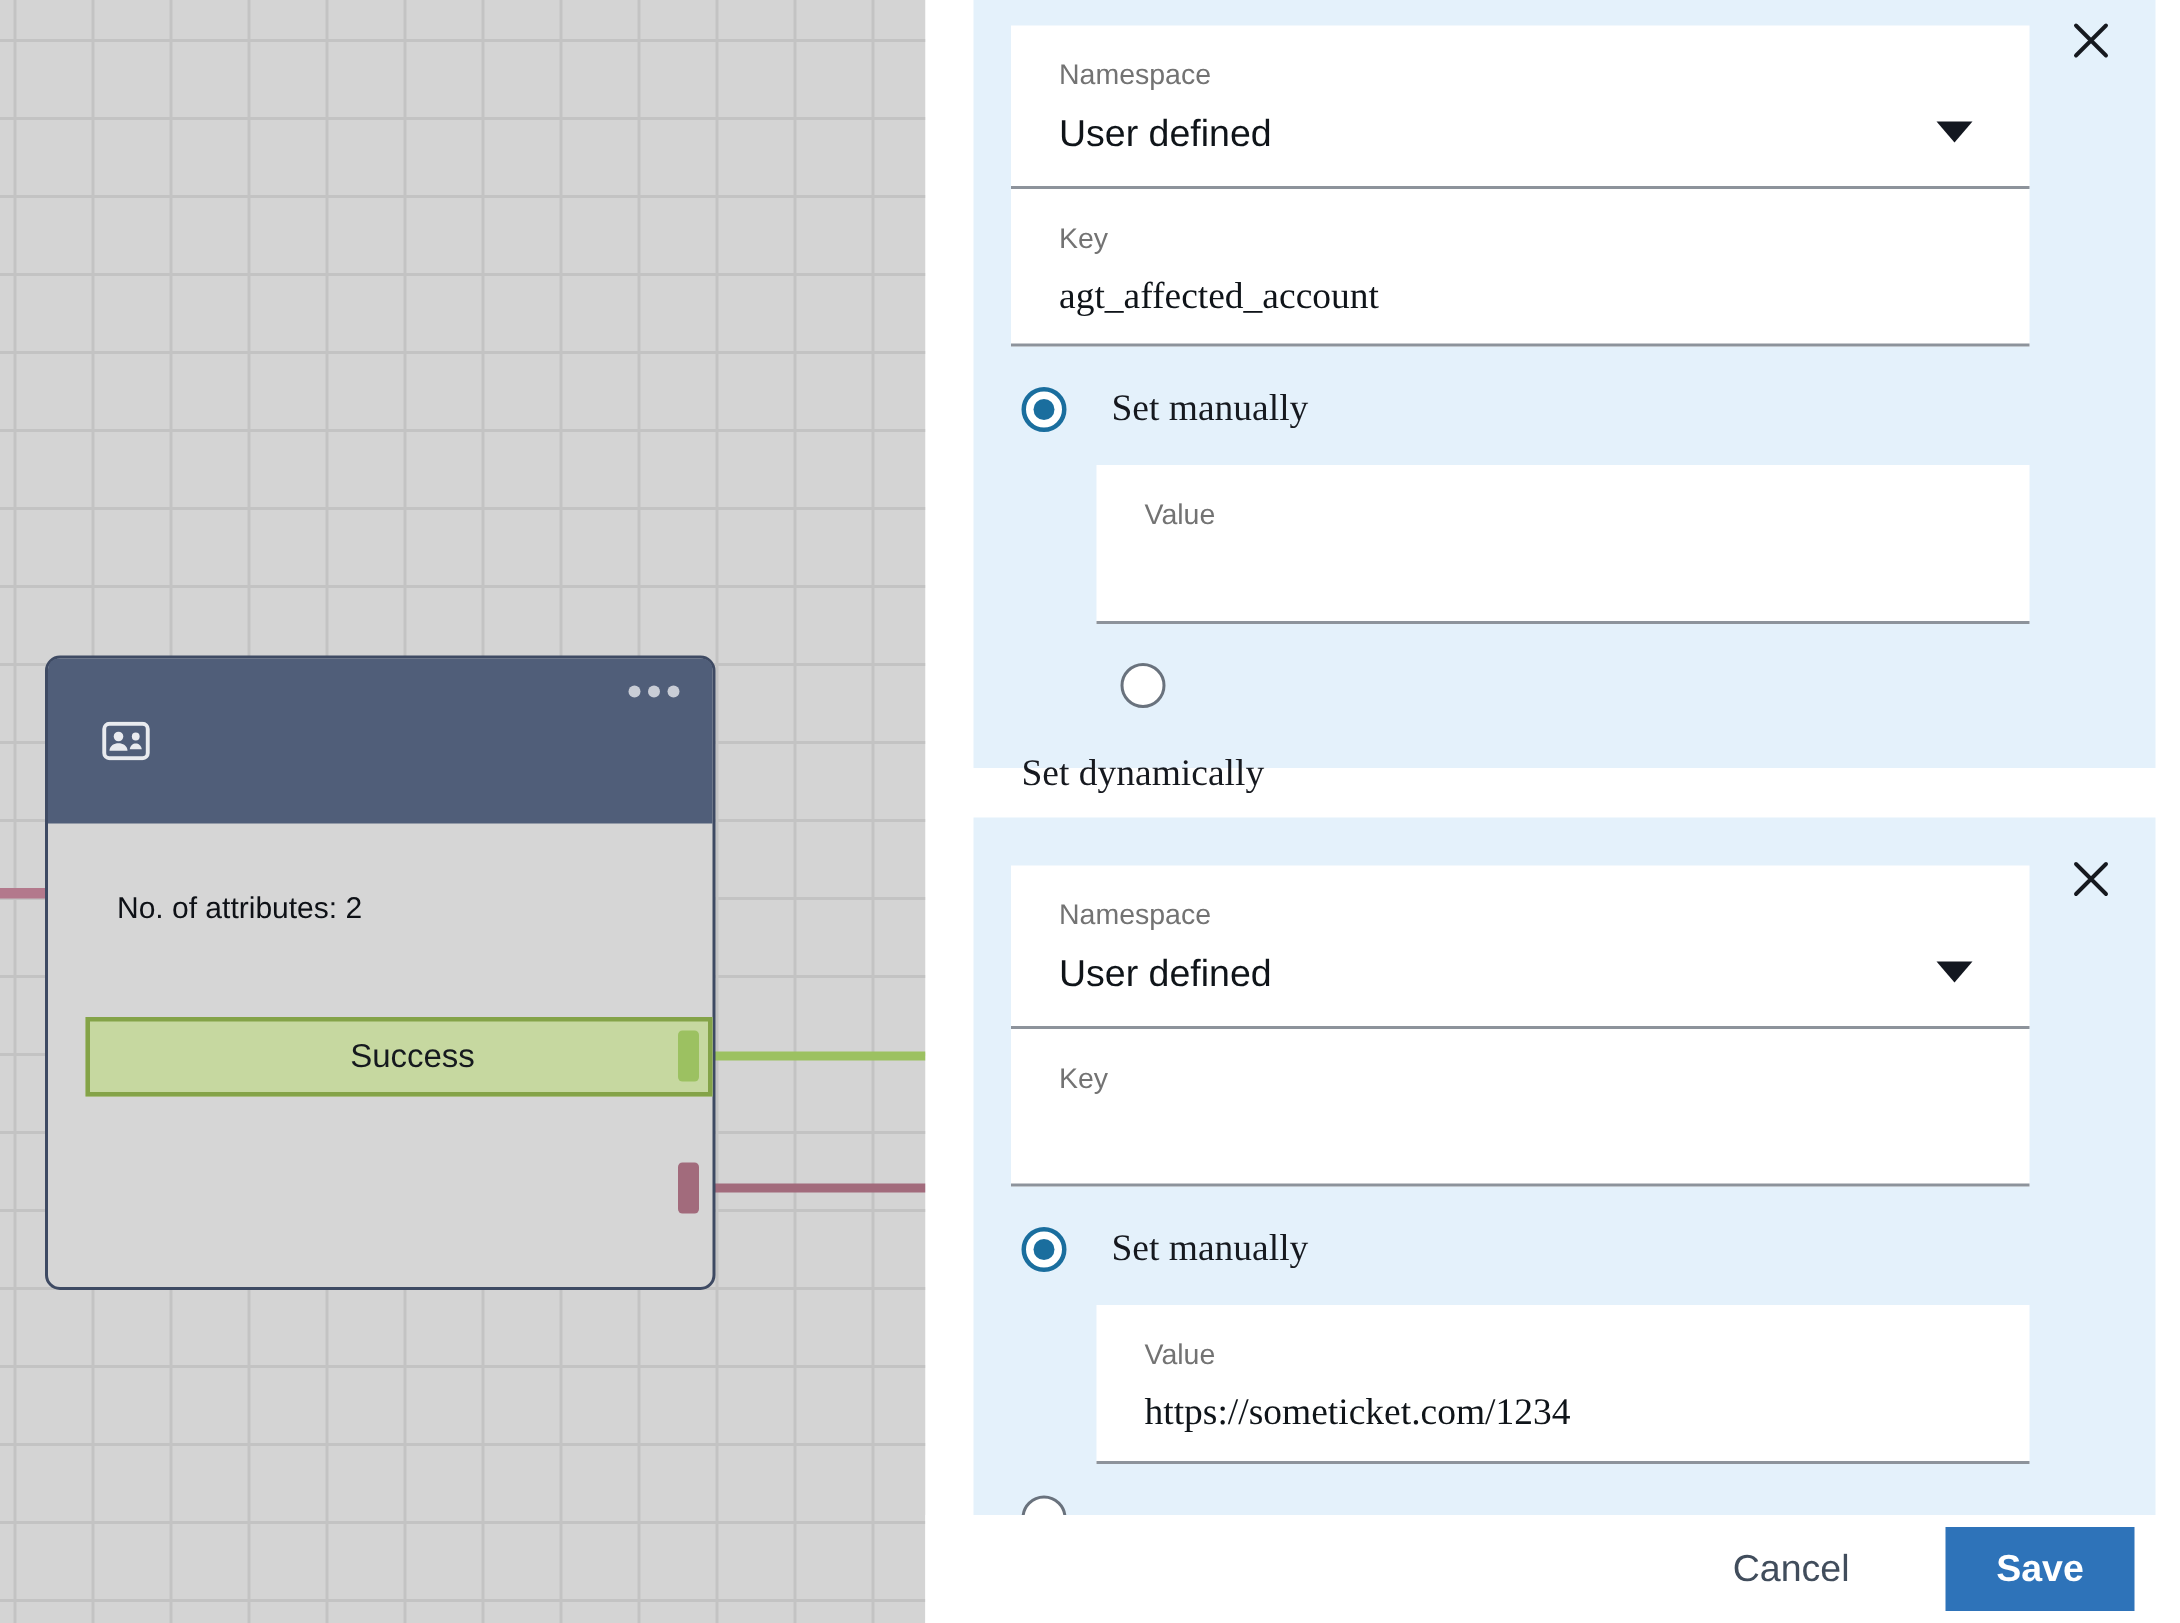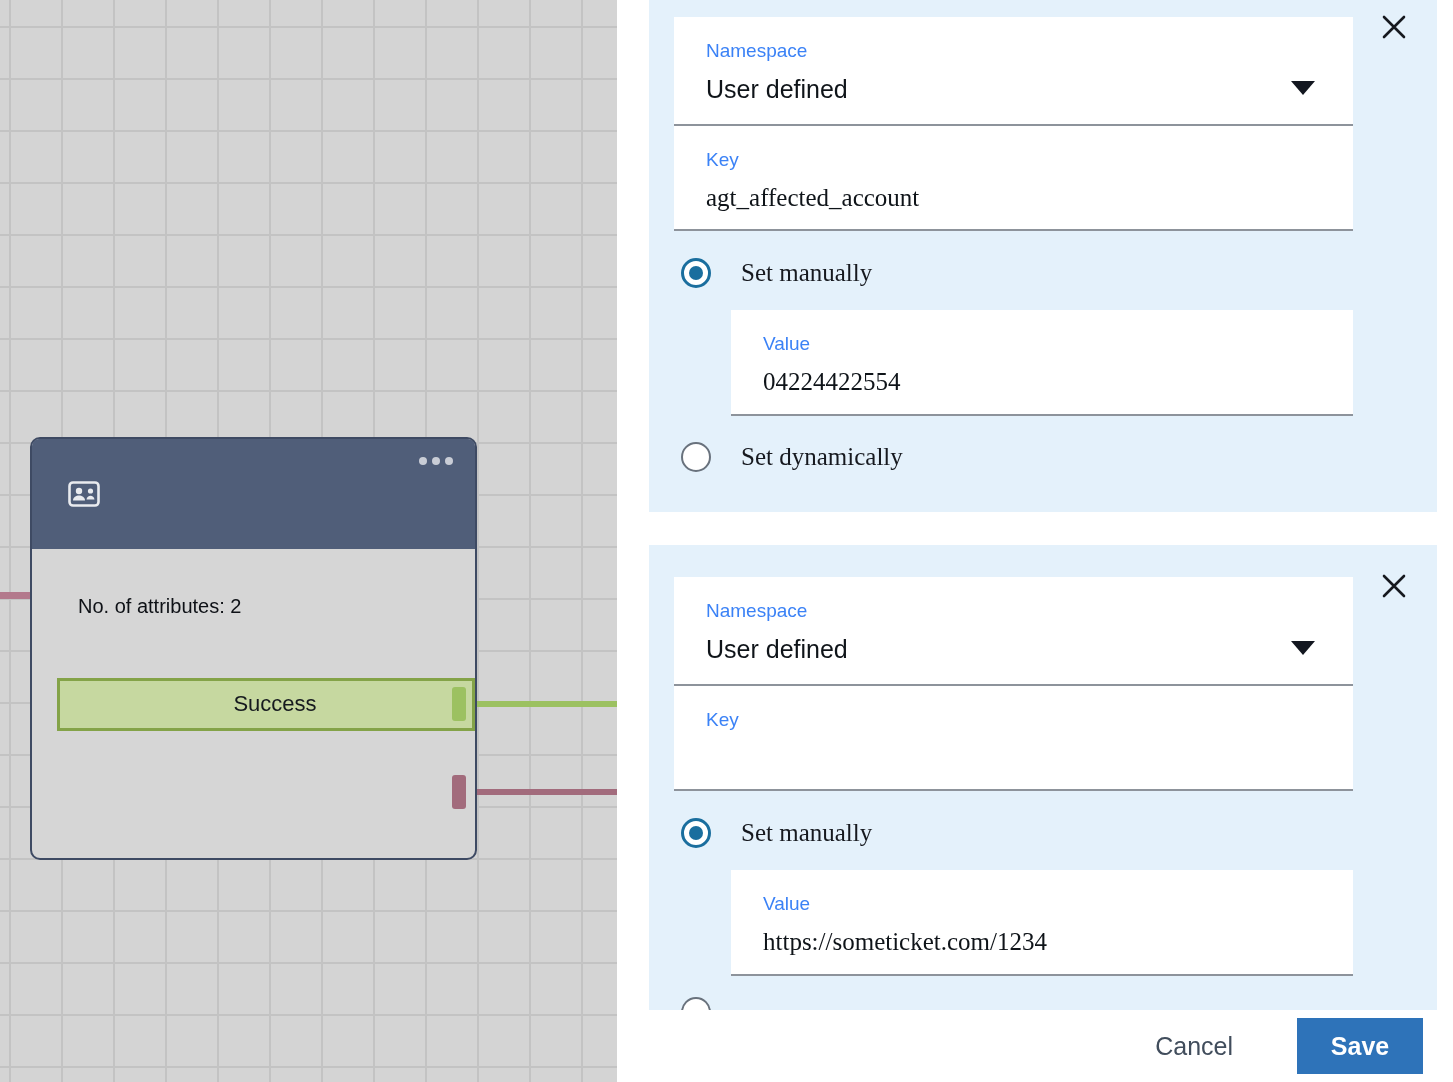--- a/index.html
+++ b/index.html
@@ -58,21 +58,21 @@
   .section-1 { top:0; height:512px; }
   .section-2 { top:545px; height:465px; overflow:hidden; }
 
   .close-btn { position:absolute; right:26px; width:34px; height:34px; cursor:pointer;
                display:flex; align-items:center; justify-content:center; background:transparent; border:none; }
   .close-1 { top:10px; }
   .close-2 { top:24px; }
 
   .card { position:absolute; left:25px; width:679px; background:#fff;
           border-bottom:2px solid #8d939b; padding:23px 0 0 32px; }
-  .field-label { font-size:19px; color:#3b82f6; }
+  .field-label { font-size:19px; color:#737373; }
   .field-value { margin-top:13px; font-size:25px; color:#0f1419; }
   .serif { font-family:"Liberation Serif", serif; }
   .card-ns  { height:109px; }
   .card-key { height:105px; }
   .card-val { left:82px; width:622px; height:106px; }
   .s1-ns  { top:17px; }
   .s1-key { top:126px; }
   .s1-val { top:310px; }
   .s2-ns  { top:32px; }
   .s2-key { top:141px; }
@@ -82,21 +82,21 @@
              border-top:14px solid #131720; }
 
   .radio-row { position:absolute; left:32px; display:flex; align-items:center; gap:30px; }
   .radio { width:30px; height:30px; border-radius:50%; background:#fff;
            border:2px solid #69727d; position:relative; flex:none; cursor:pointer; }
   .radio.checked { border:3px solid #1a6e9e; }
   .radio.checked::after { content:""; position:absolute; left:50%; top:50%;
            transform:translate(-50%,-50%); width:14px; height:14px; border-radius:50%; background:#1a6e9e; }
   .radio-label { font-size:25px; color:#16191f;font-family:Liberation Serif, serif; }
   .s1-manual { top:258px; }
-  .s1-dynamic { top:442px; }
+  .s1-dynamic { top:442px;flex-direction:column; }
   .s2-manual { top:273px; }
   .s2-dynamic { top:452px; }
 
   .footer { position:absolute; left:0; bottom:0; width:836px; height:72px; background:#fff;
             display:flex; align-items:center; justify-content:flex-end; gap:64px; padding-right:30px; }
   .cancel-btn { background:none; border:none; font-size:25px; color:#414d5c; cursor:pointer;
                 font-family:"Liberation Sans", sans-serif; }
   .save-btn { width:126px; height:56px; background:#2e73b9; border:none; border-radius:0;
               color:#fff; font-size:25px; font-weight:bold; cursor:pointer;
               font-family:"Liberation Sans", sans-serif; }
@@ -158,21 +158,20 @@
         <div class="field-value serif">agt_affected_account</div>
       </div>
 
       <div class="radio-row s1-manual">
         <span class="radio checked"></span>
         <span class="radio-label">Set manually</span>
       </div>
 
       <div class="card card-val s1-val">
         <div class="field-label">Value</div>
-        <div class="field-value serif">04224422554</div>
       </div>
 
       <div class="radio-row s1-dynamic">
         <span class="radio"></span>
         <span class="radio-label">Set dynamically</span>
       </div>
     </div>
 
     <div class="section section-2">
       <button class="close-btn close-2">

